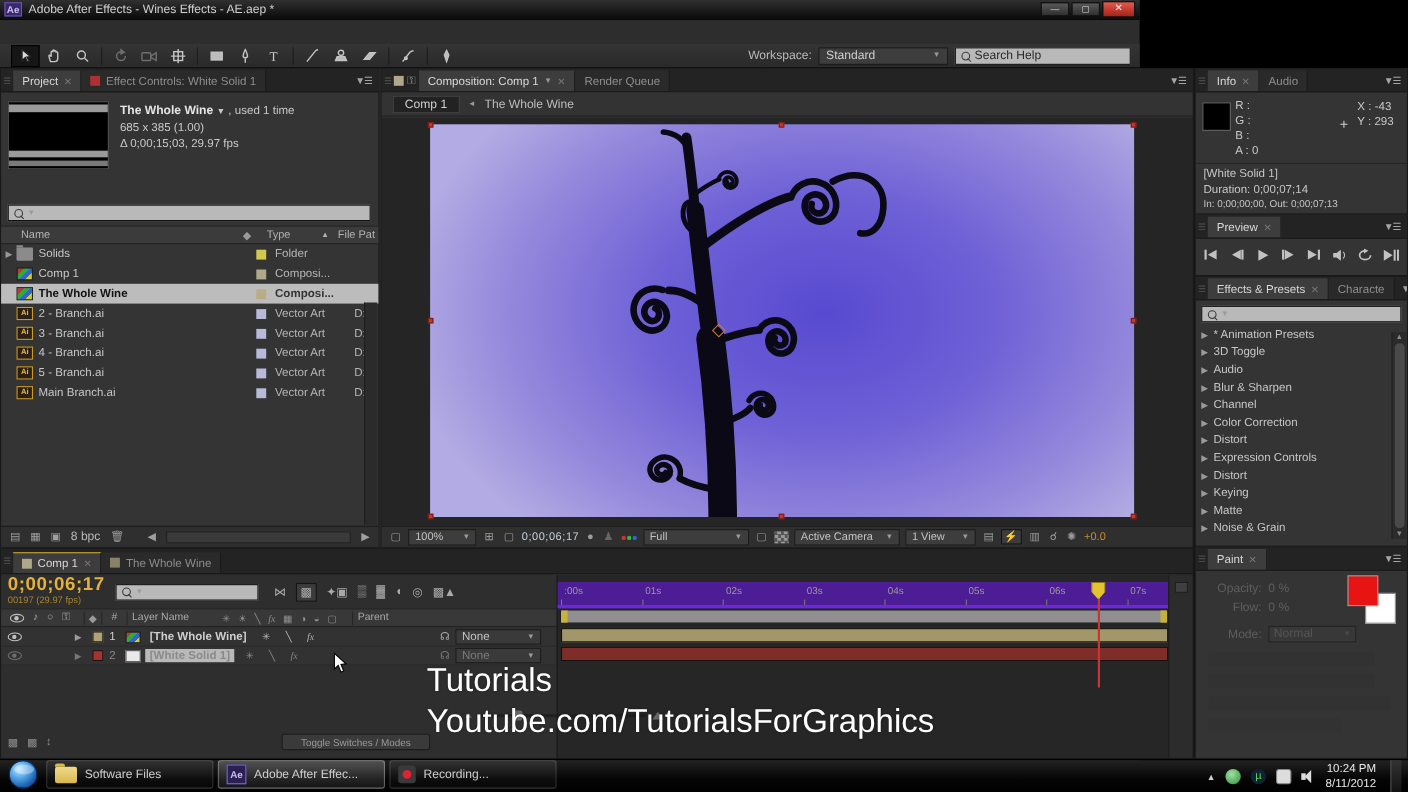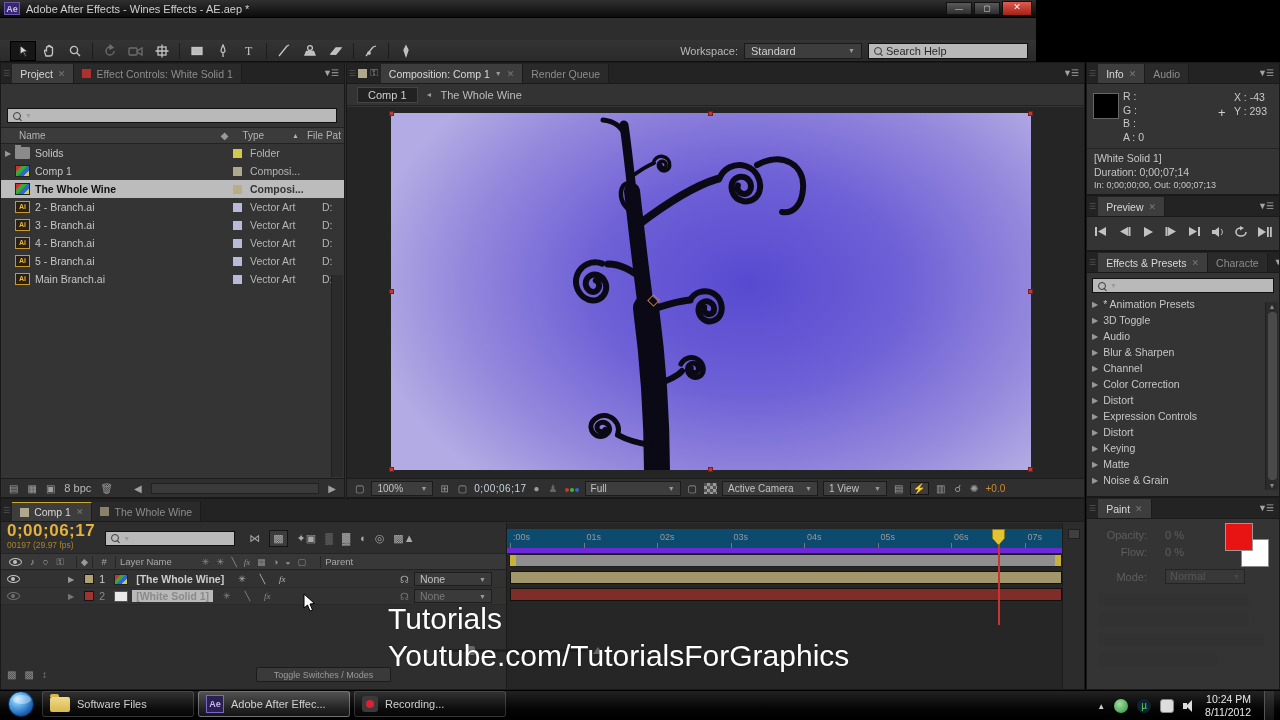--- a/index.html
+++ b/index.html
@@ -105,21 +105,21 @@
 #fxp{left:1086px;top:251px;width:194px;height:246px}
 .fx-search{margin:5px 5px 3px 5px}
 .fx-list{position:relative}
 .fxrow{display:flex;align-items:center;height:16px;padding-left:5px;color:#c6c6c6;font-size:10.5px;gap:5px}
 .fxrow .twirl{color:#9a9a9a;font-size:8px}
 .fx-scroll{position:absolute;right:1px;top:50px;bottom:6px;width:13px;background:#2b2b2b;border-left:1px solid #202020;display:flex;flex-direction:column;align-items:center;justify-content:space-between;padding:1px 0;color:#888;font-size:7px}
 .fx-thumb{width:9px;flex:1;margin:2px 0;background:#4a4a4a;border-radius:4px}
 
 #paint{left:1086px;top:497px;width:194px;height:193px}
 .paint-body{padding:8px 8px;position:relative;color:#5e5e5e}
-.paint-row{display:flex;gap:18px;line-height:17px}
+.paint-row{display:flex;gap:6px;line-height:17px}
 .paint-lab{width:52px;text-align:right}
 .paint-dd{background:#383838;border:1px solid #242424;color:#565656;width:80px;height:15px;padding:0 4px;display:flex;align-items:center}
 .paint-dd .dd-arrow{margin-left:auto;color:#4a4a4a}
 .swatches{position:absolute;right:10px;top:4px;width:44px;height:44px}
 .swatches .bg{position:absolute;right:0;bottom:0;width:28px;height:28px;background:#fff;border:1px solid #888}
 .swatches .fg{position:absolute;left:0;top:0;width:28px;height:28px;background:#e81414;border:1px solid #999}
 .dimrow{height:13px;background:#303030;border-radius:2px;margin:7px 4px 0 4px;opacity:.5}
 
 
 #timeline{left:0;top:498px;width:1085px;height:192px;background:#2e2e2e}
@@ -147,21 +147,21 @@
 .lname.sel{background:#b9b9b9;color:#101010}
 .lsw{color:#b9b9b9;font-size:9px;margin-left:10px;display:flex;gap:14px;align-items:center}
 .parent-dd{margin-left:auto;margin-right:14px;display:flex;align-items:center;gap:5px}
 .parent-dd .pwhip{color:#a9a9a9;font-size:10px}
 .pdd{background:#3a3a3a;border:1px solid #1d1d1d;width:78px;height:14px;display:flex;align-items:center;padding:0 5px;color:#c2c2c2}
 .pdd .dd-arrow{margin-left:auto}
 .lrow.dimmed,.lrow.dimmed .lname{color:#8a8a8a}
 .lrow.dimmed .pdd{color:#7a7a7a}
 
 .tl-right{position:absolute;left:505px;top:24px;right:0;bottom:0;background:#262626;border-left:1px solid #1a1a1a}
-.ruler{position:absolute;top:6px;left:0;width:557px;height:24px;background:#0c4a6e;border-bottom:5px solid #6d28d9}
+.ruler{position:absolute;top:6px;left:0;width:557px;height:24px;background:#4c1d95;border-bottom:3px solid #6d28d9}
 .tick{position:absolute;top:3px;color:#9a9a9a;font-size:9px}
 .tickmark{position:absolute;bottom:0;width:1px;height:5px;background:#777}
 .workarea{position:absolute;top:31px;left:2px;width:553px;height:13px;background:#8f8f8f;border:1px solid #1c1c1c;border-radius:2px}
 .wa-end{position:absolute;top:0;width:6px;height:11px;background:#c9b23c}
 .lbar{position:absolute;left:3px;width:552px;height:13px;border:1px solid #14120c}
 .cti-line{position:absolute;top:6px;width:1.5px;background:#c33;height:96px}
 .cti-head{position:absolute;top:6px;width:13px;height:16px;background:#e3c32f;clip-path:polygon(0 0,100% 0,100% 55%,50% 100%,0 55%);border:1px solid #8a7a10}
 .tl-strip{position:absolute;right:0;top:0;bottom:0;width:22px;background:#2c2c2c;border-left:1px solid #1c1c1c}
 .tl-strip .mini{margin:6px auto;width:12px;height:10px;background:#3f3f3f;border:1px solid #1f1f1f}
 .zoomctl{position:absolute;left:420px;top:148px;display:flex;align-items:center;gap:6px;color:#777;opacity:.8}
@@ -320,20 +320,32 @@
       <div class="tab active">
           <span>Project</span>
           <span class="x">✕</span>
         </div>
       <div class="tab">
           <span class="sq" style="background:#b03030"></span>
           <span>Effect Controls: White Solid 1</span>
         </div>
       <div class="panel-menu">▼☰</div>
     </div>
+    <div class="proj-info">
+      <div class="thumb">
+        <i style="top:2px;height:7px"></i>
+          <i style="bottom:10px;height:6px"></i>
+          <i style="bottom:2px;height:5px;background:#7a7a7a"></i>
+      </div>
+      <div class="proj-meta">
+        <div><b>The Whole Wine</b> <span style="font-size:8px">▼</span><span> , used 1 time</span></div>
+        <div>685 x 385 (1.00)</div>
+        <div>Δ 0;00;15;03, 29.97 fps</div>
+      </div>
+    </div>
     <div class="searchbox proj-search" style="width:330px;height:15px">
       <span class="mag"></span>
         <span class="dd-arrow">▼</span>
     </div>
     <div class="proj-head">
       <span style="padding-left:18px">Name</span>
       <span style="margin-left:175px;color:#9a9a9a">◆</span>
       <span style="margin-left:14px">Type</span>
       <span style="margin-left:28px;font-size:7px">▲</span>
       <span style="margin-left:8px">File Pat</span>

